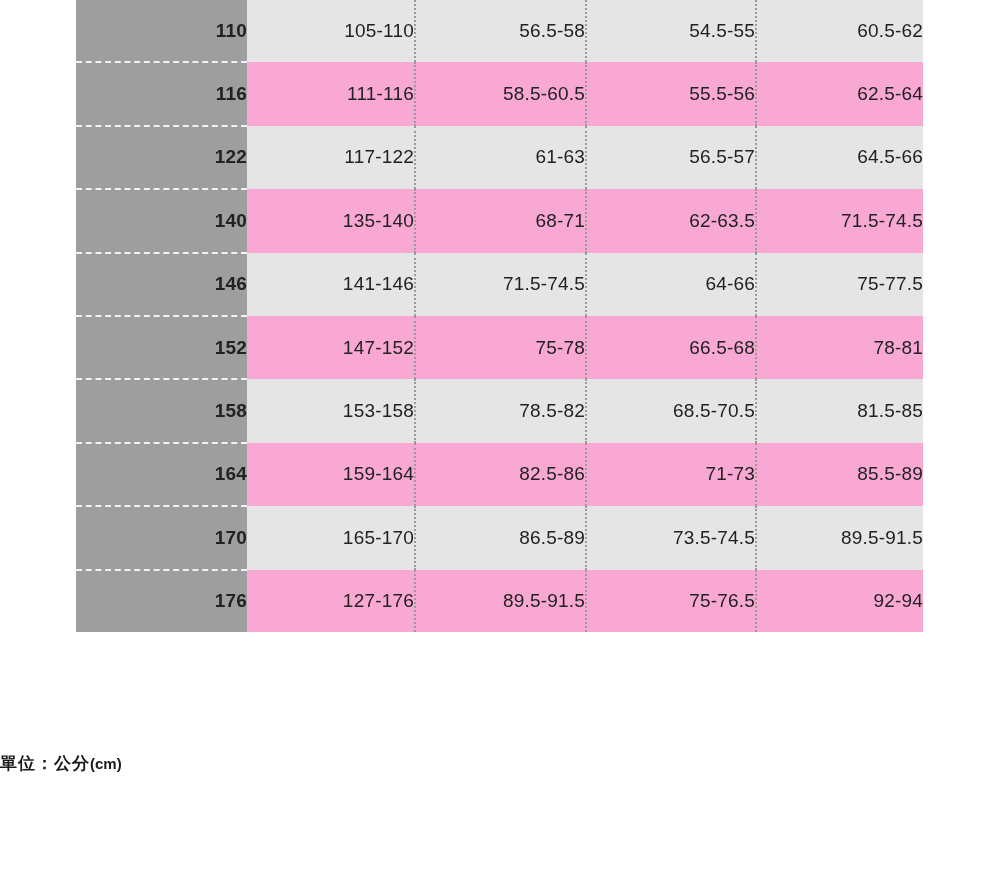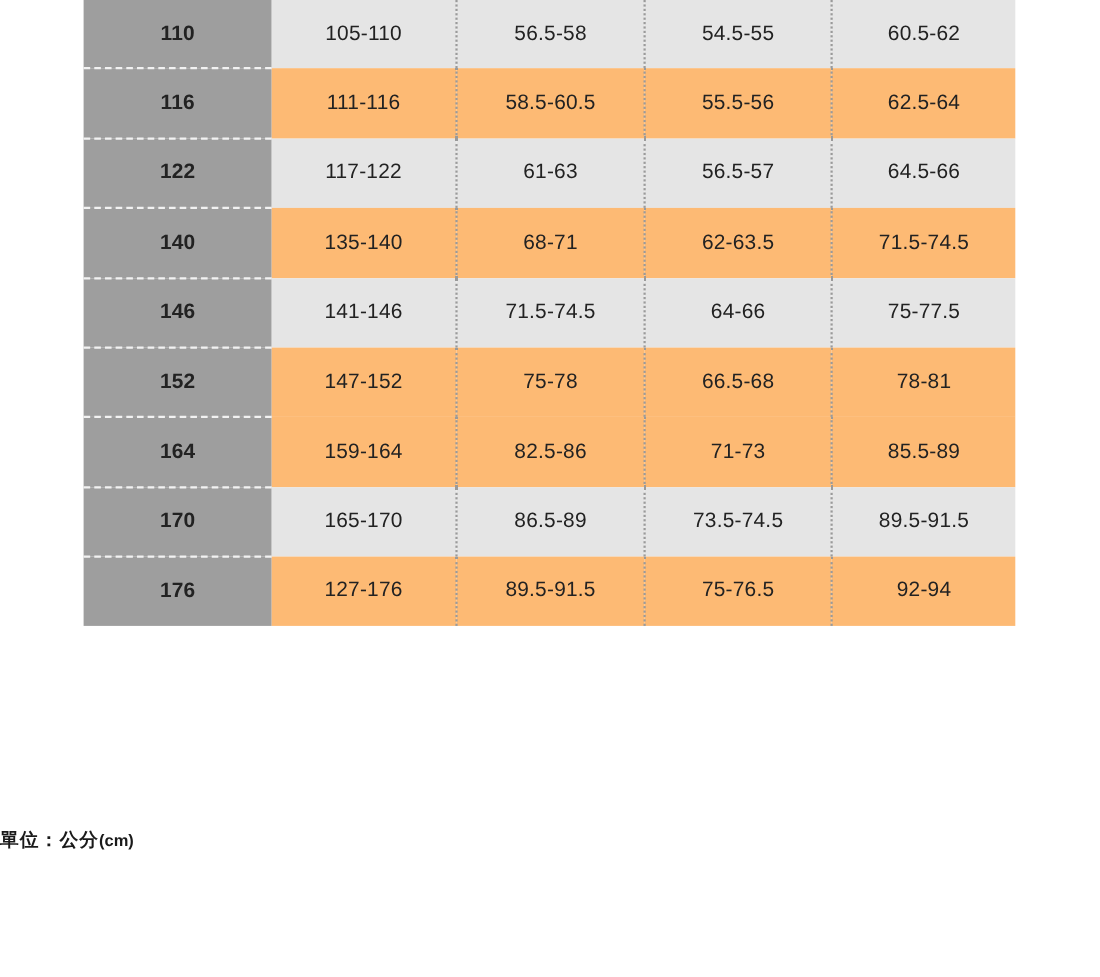--- a/index.html
+++ b/index.html
@@ -25,21 +25,21 @@
   table.size-table {
     border-collapse: collapse;
     table-layout: fixed;
     width: 847px;
   }
 
   table.size-table td {
     padding: 0;
     margin: 0;
     height: 61.4px;
-    text-align: center;
+    text-align: right;
     vertical-align: middle;
     font-size: 19px;
     color: #222222;
     letter-spacing: 0.2px;
   }
 
   
   col.c-label { width: 171px; }
   col.c-d1    { width: 168px; }
   col.c-d2    { width: 171px; }
@@ -53,21 +53,21 @@
     font-size: 22px;
     color: #1a1a1a;
     border-bottom: 2px dashed #f2f2f2;
   }
   tr.row-last td.label-cell {
     border-bottom: none;
   }
 
   
   tr.row-odd td.data-cell  { background: #e5e5e5; }
-  tr.row-even td.data-cell { background: #fdba74; margin-left: 19px; }
+  tr.row-even td.data-cell { background: #f9a8d4; margin-left: 19px; }
 
   
   td.data-cell.sep-left {
     border-left: 2px dotted #9a9a9a;
   }
 
   .caption {
     position: absolute;
     left: 0;
     top: 752px;
@@ -132,20 +132,27 @@
           <td class="data-cell sep-left">64-66</td>
           <td class="data-cell sep-left">75-77.5</td>
         </tr>
         <tr class="row-even">
           <td class="label-cell">152</td>
           <td class="data-cell">147-152</td>
           <td class="data-cell sep-left">75-78</td>
           <td class="data-cell sep-left">66.5-68</td>
           <td class="data-cell sep-left">78-81</td>
         </tr>
+        <tr class="row-odd">
+          <td class="label-cell">158</td>
+          <td class="data-cell">153-158</td>
+          <td class="data-cell sep-left">78.5-82</td>
+          <td class="data-cell sep-left">68.5-70.5</td>
+          <td class="data-cell sep-left">81.5-85</td>
+        </tr>
         <tr class="row-even">
           <td class="label-cell">164</td>
           <td class="data-cell">159-164</td>
           <td class="data-cell sep-left">82.5-86</td>
           <td class="data-cell sep-left">71-73</td>
           <td class="data-cell sep-left">85.5-89</td>
         </tr>
         <tr class="row-odd">
           <td class="label-cell">170</td>
           <td class="data-cell">165-170</td>

